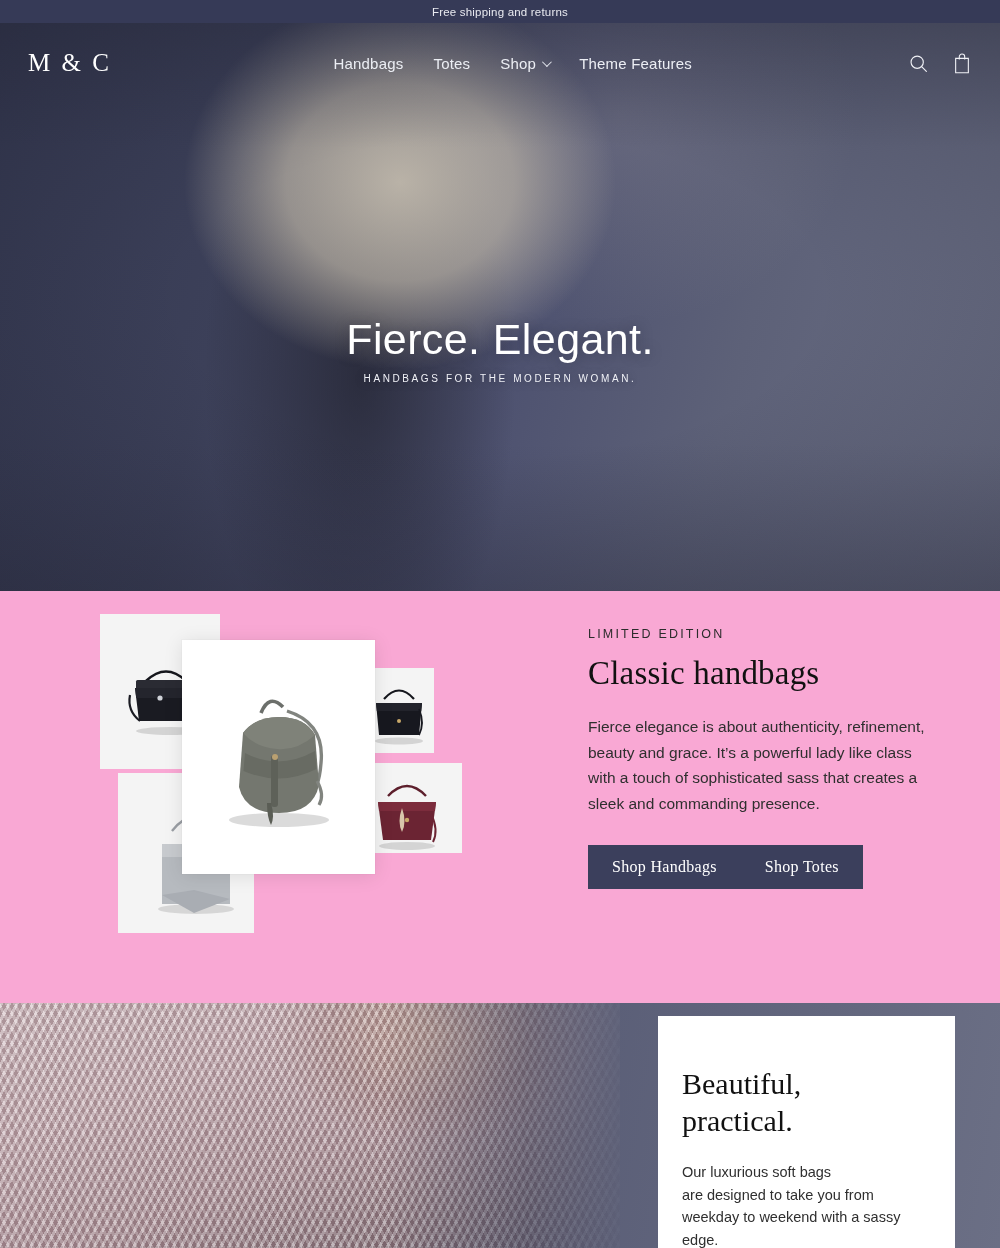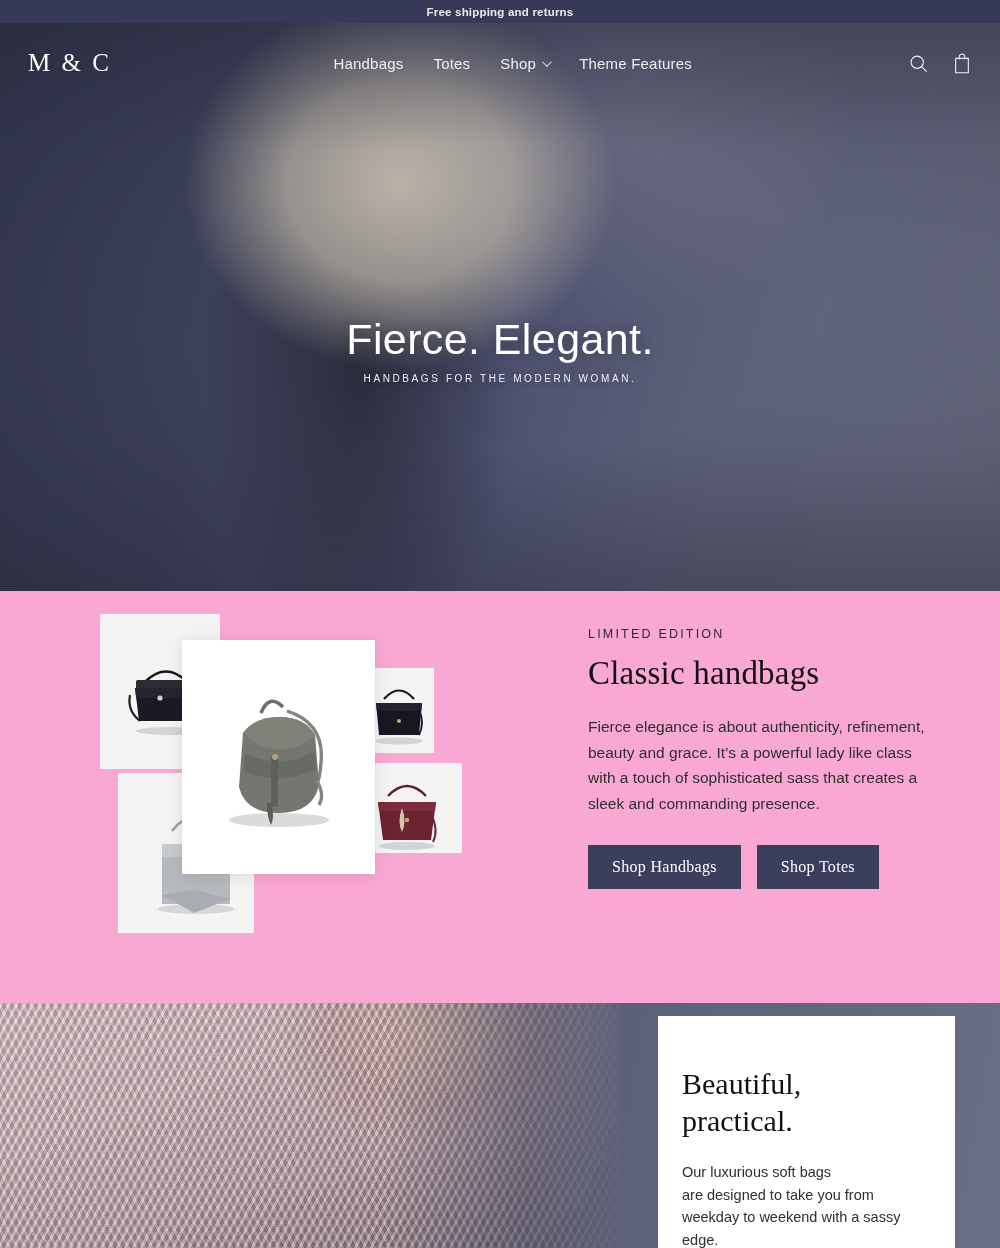--- a/index.html
+++ b/index.html
@@ -14,21 +14,20 @@
   .announcement {
     height:23px;
     background:#363a57;
     display:flex; align-items:center; justify-content:center;
     position:relative; z-index:30;
   }
   .announcement-text {
     color:#e9eaf0;
     font-size:11.5px;
     letter-spacing:.2px;
-    font-weight:bold;
   }
 
   
   .hero {
     position:relative;
     height:568px;
     overflow:hidden;
     background:#1d4ed8;
   }
   .hero-photo {
@@ -168,21 +167,21 @@
     letter-spacing:.2px;
     margin-bottom:22px;
   }
   .feature-body {
     font-size:15.5px;
     line-height:1.66;
     color:#2f2f2f;
     max-width:345px;
     margin-bottom:28px;
   }
-  .btn-row { display:flex; gap:16px; }
+  .btn-row { display:flex; }
   .btn {
     background:#3b3f5c;
     color:#fff;
     font-family:"Liberation Serif", serif;
     font-size:16px;
     letter-spacing:.3px;
     padding:14px 24px;
     border:none;
     cursor:pointer;
     line-height:1;

